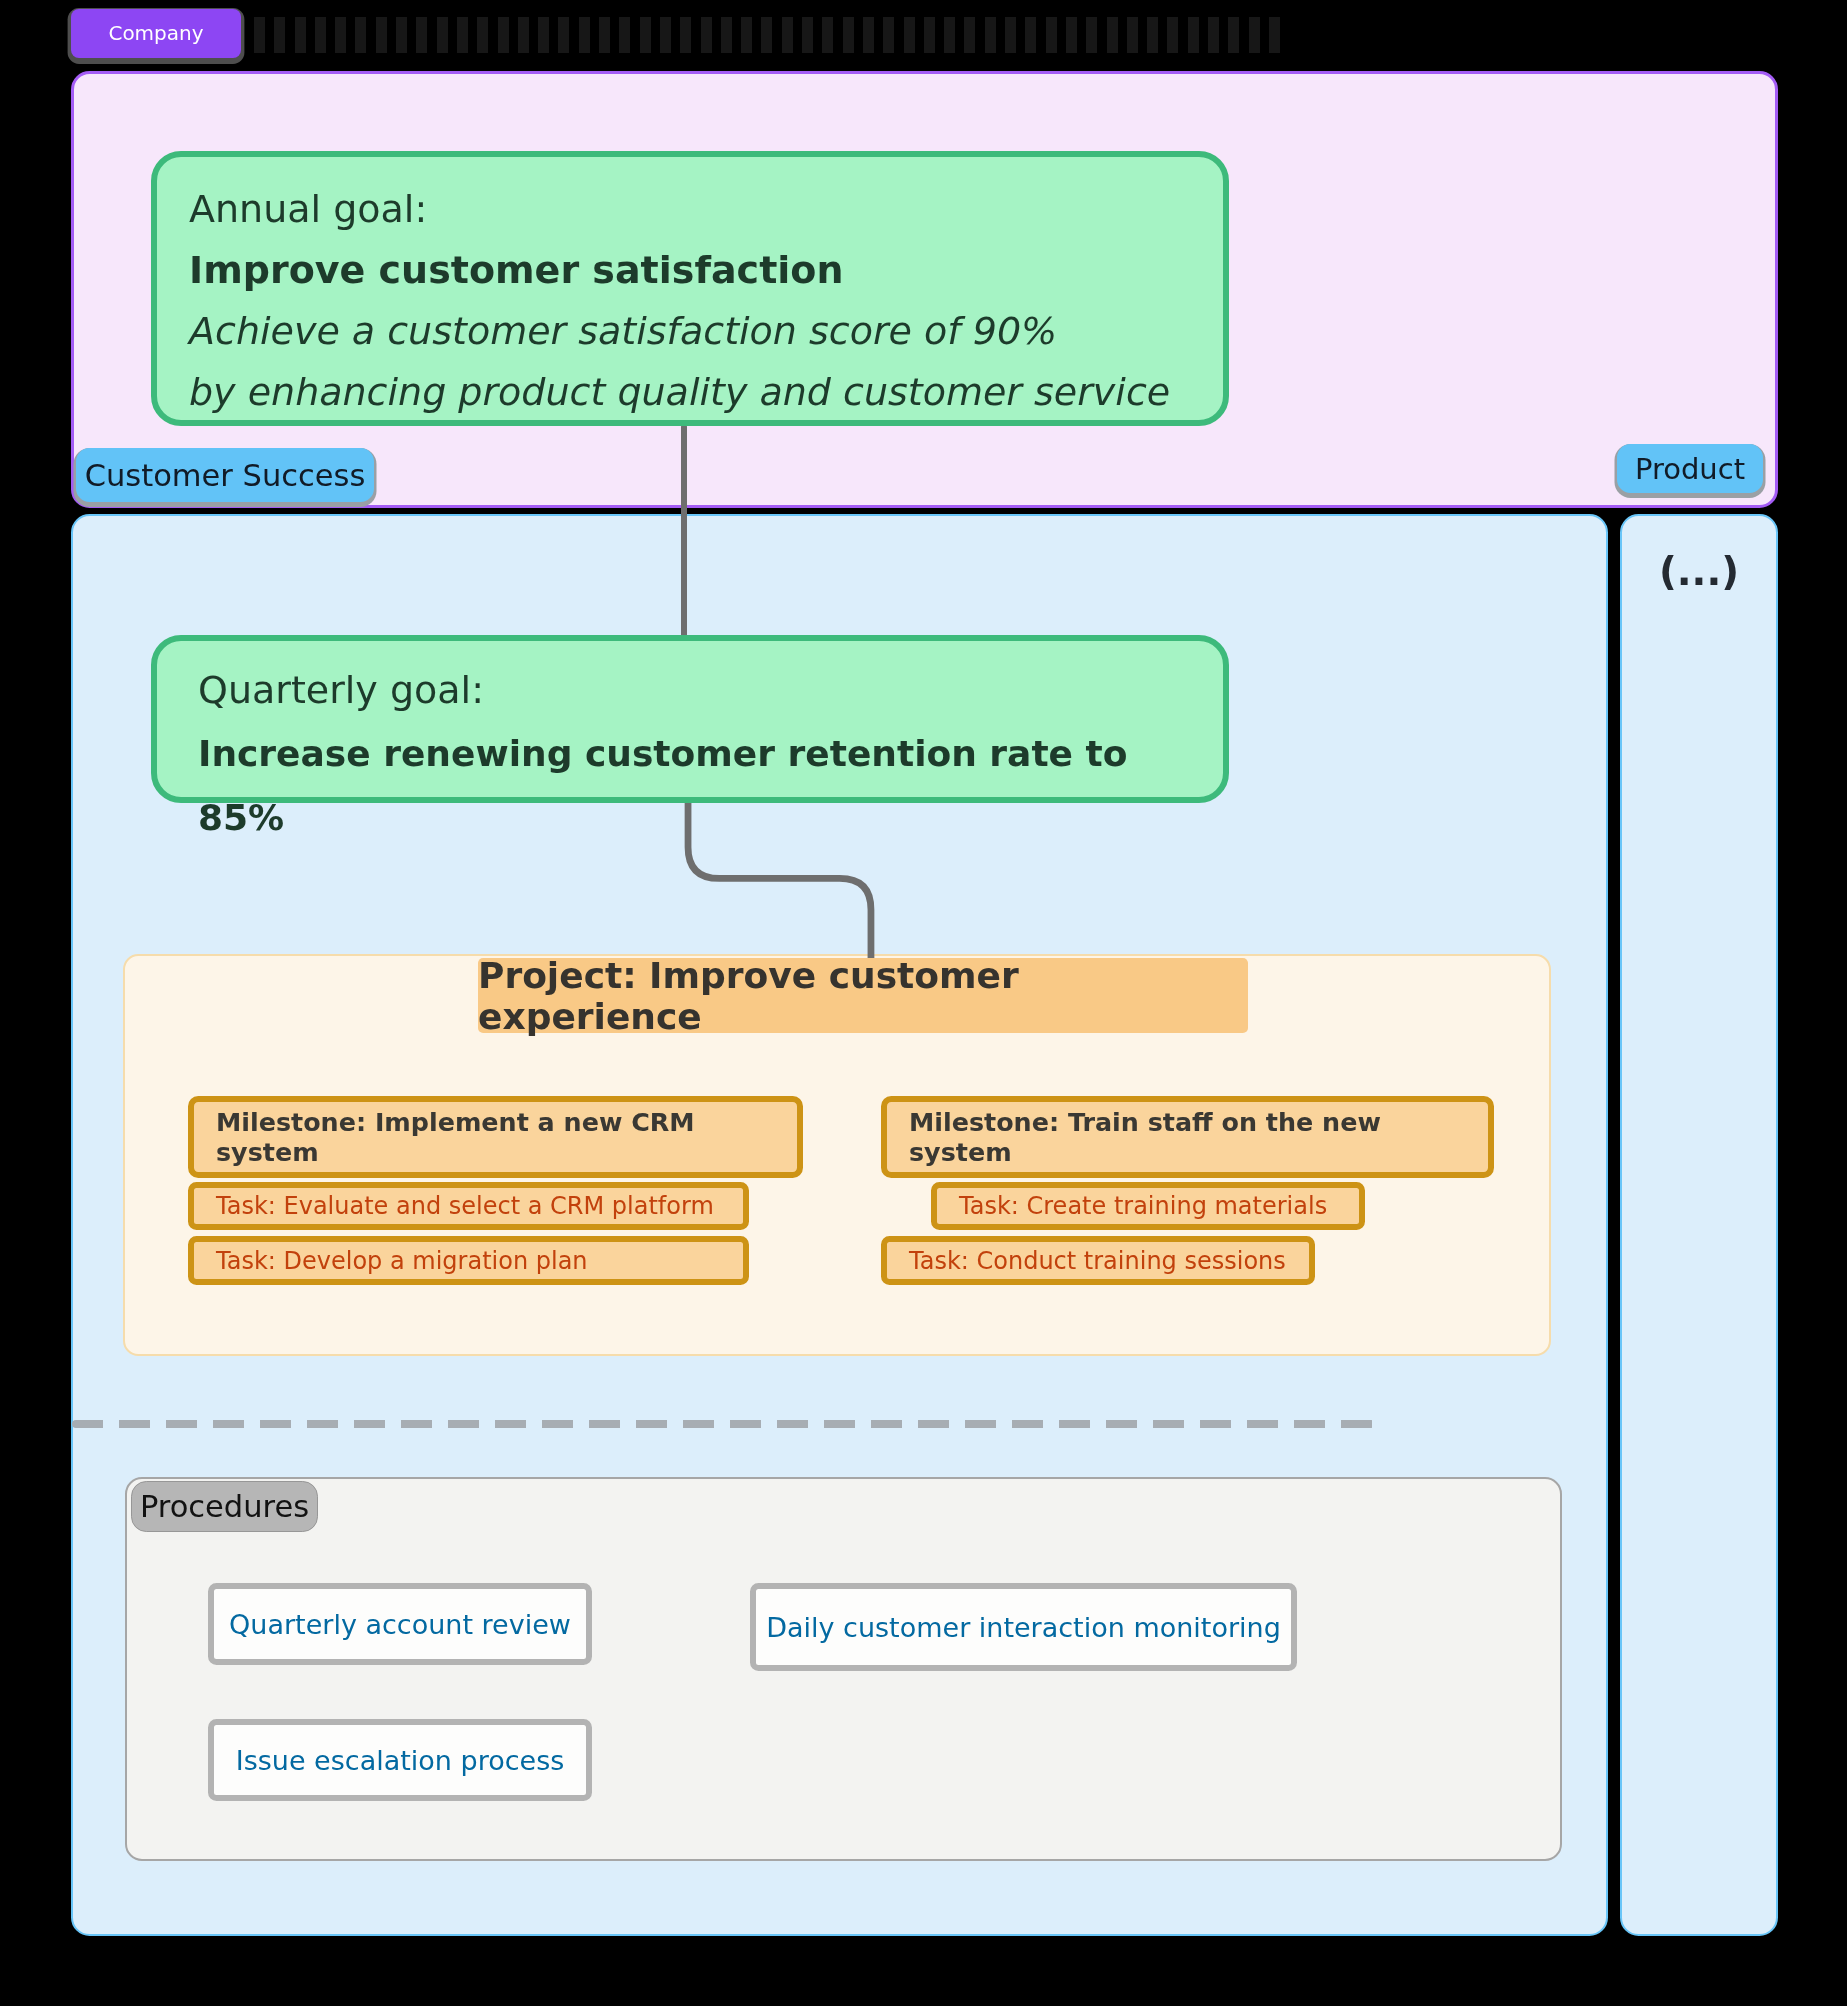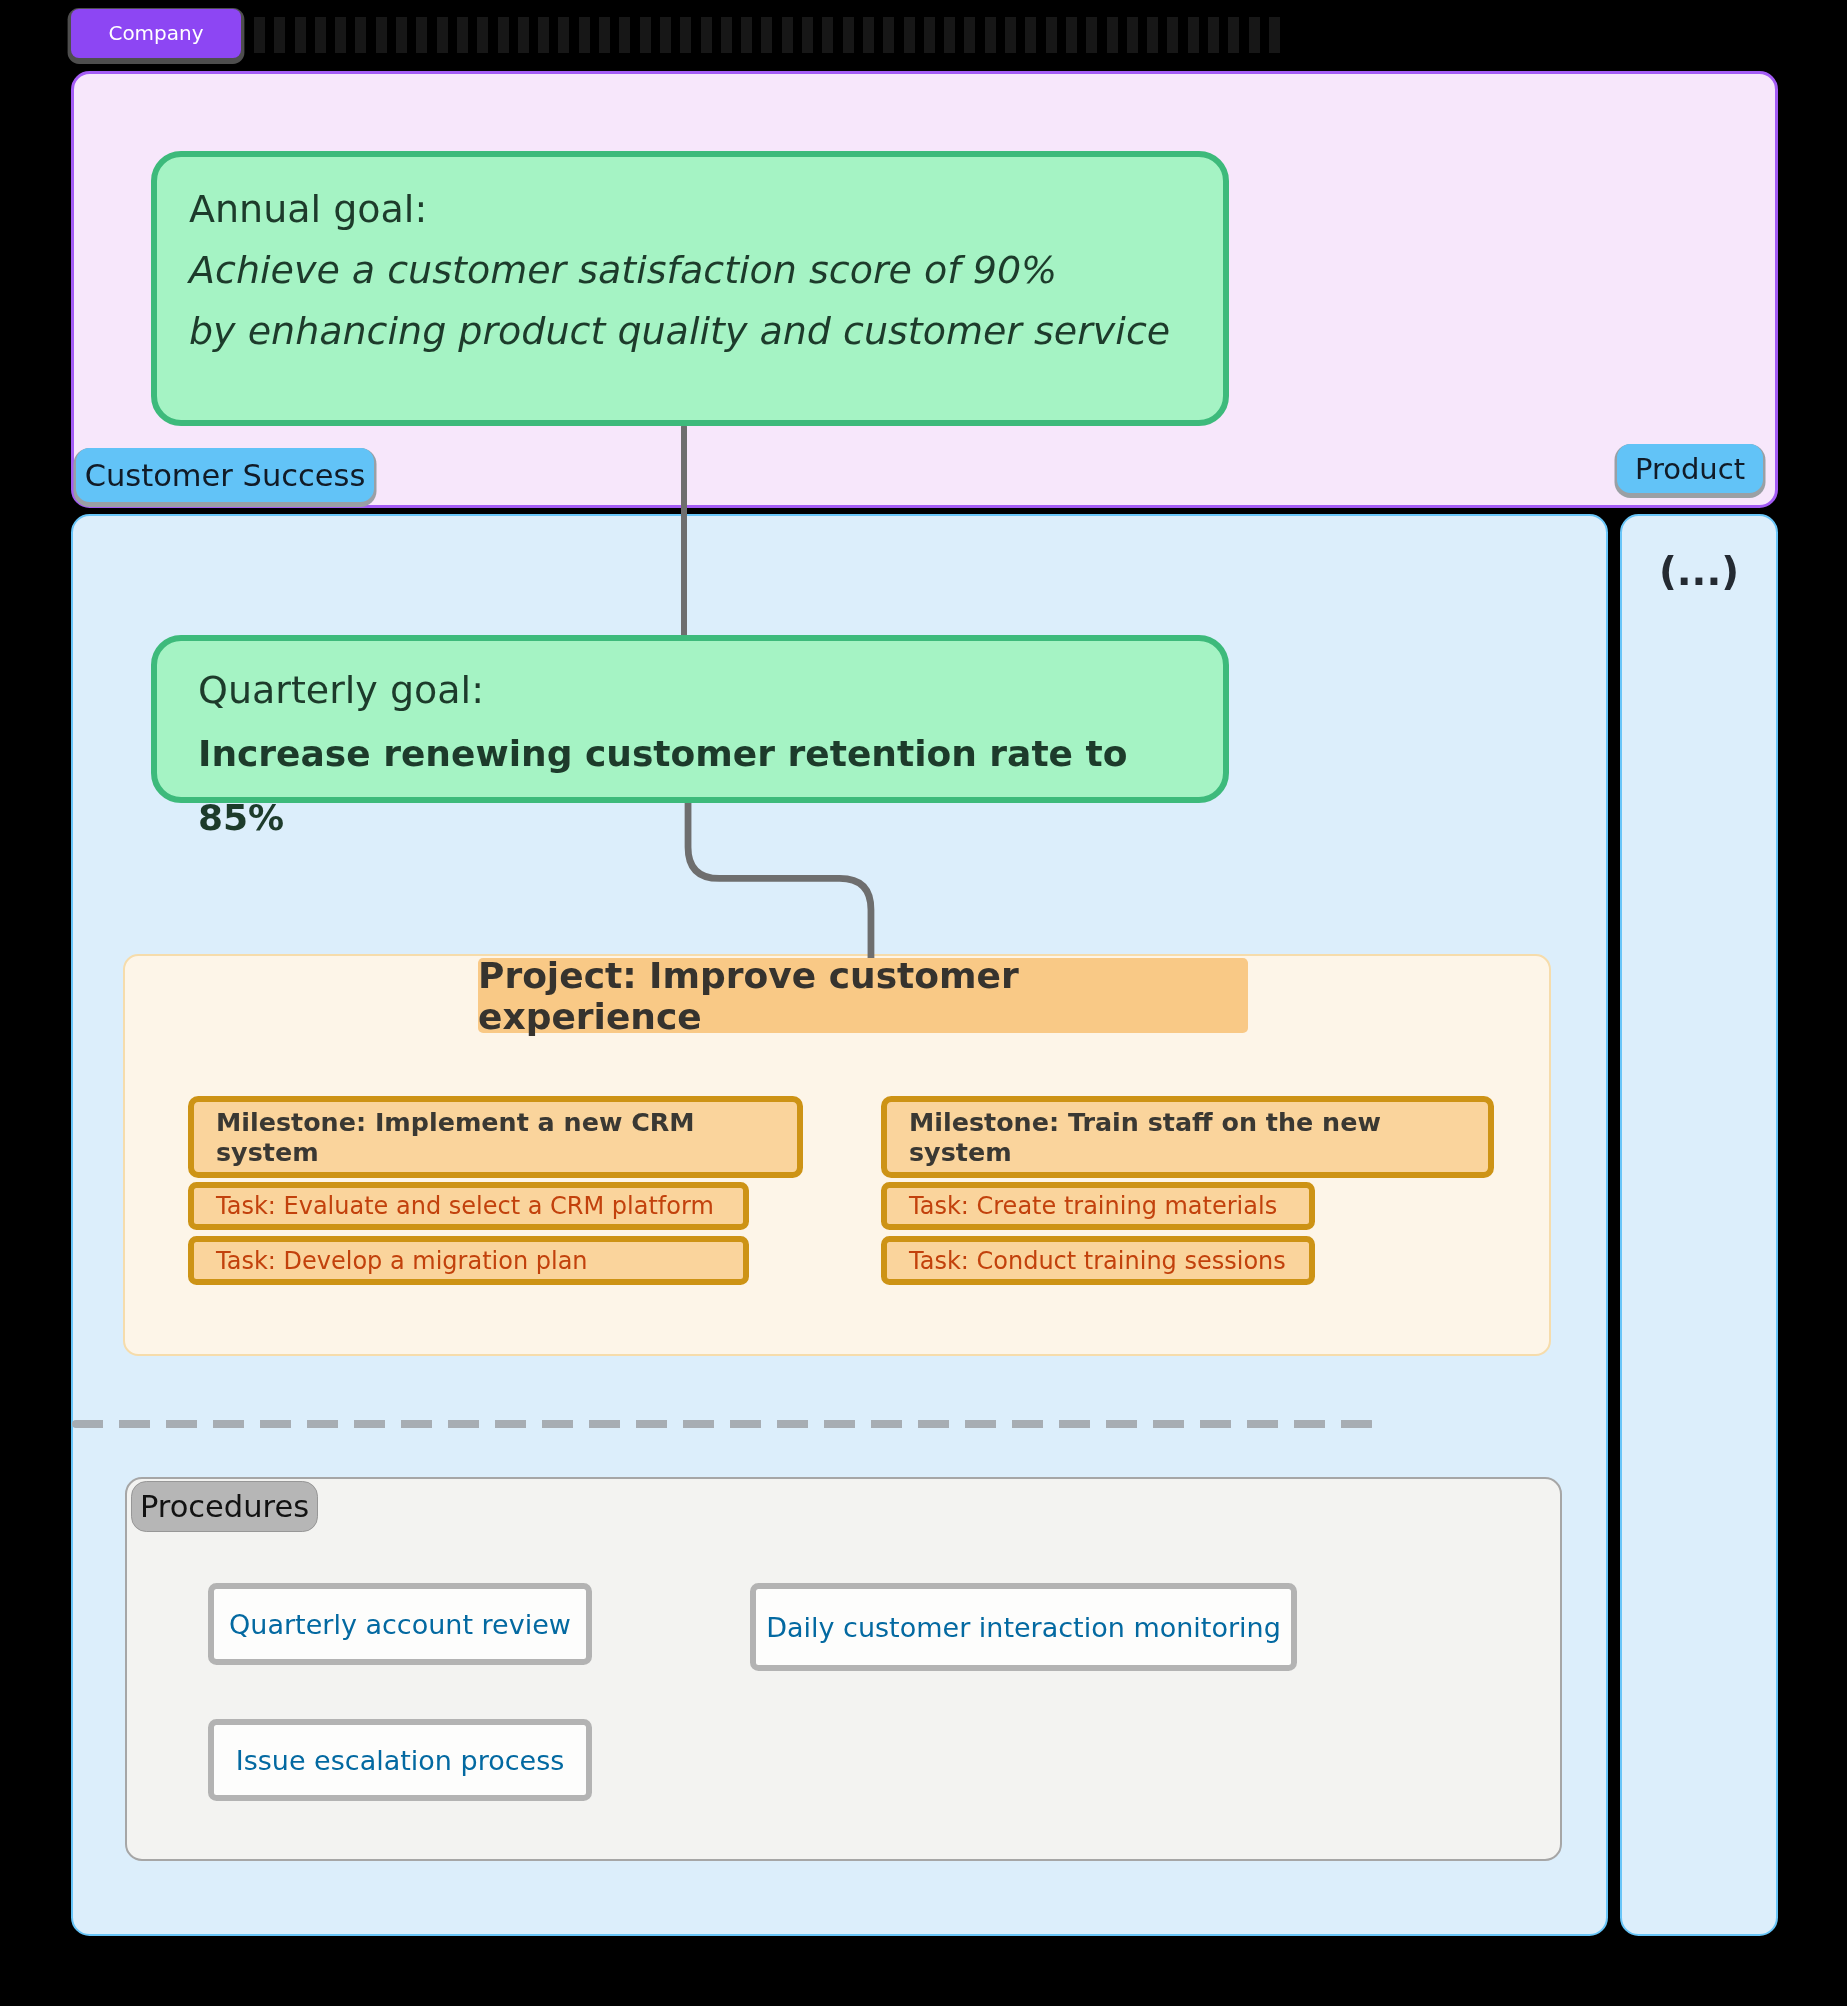--- a/index.html
+++ b/index.html
@@ -93,21 +93,21 @@
   }
   .ms-left{left:188px;top:1096px;width:615px;height:82px;}
   .ms-right{left:881px;top:1096px;width:613px;height:82px;}
   .task-card{
     background:var(--orange-box-fill);border:6px solid var(--orange-border);
     border-radius:8.5px;display:flex;align-items:center;
     padding-left:22px;font-size:24px;font-weight:400;color:#c2410c;z-index:3;
   }
   .task-l1{left:188px;top:1182px;width:561px;height:48px;}
   .task-l2{left:188px;top:1236px;width:561px;height:49px;}
-  .task-r1{left:881px;top:1182px;width:434px;height:48px;}
+  .task-r1{left:931px;top:1182px;width:434px;height:48px;}
   .task-r2{left:881px;top:1236px;width:434px;height:49px;}
 
   .dashed-divider{
     left:72px;top:1420px;width:1303px;height:7.6px;
     background:repeating-linear-gradient(90deg,var(--gray-dash) 0 31px,transparent 31px 47px);
     border-radius:4.2px;z-index:2;
   }
 
   .procedures-container{
     left:125px;top:1477px;width:1437px;height:384px;
@@ -134,20 +134,21 @@
 <div class="abs top-strip"></div>
 
 <div class="abs badge company-badge">
   <span>Company</span>
 </div>
 
 <div class="abs company-container"></div>
 
 <div class="abs goal-card annual-goal">
   <div class="line goal-label">Annual goal:</div>
+  <div class="line goal-title">Improve customer satisfaction</div>
   <div class="line goal-desc">Achieve a customer satisfaction score of 90%</div>
   <div class="line goal-desc">by enhancing product quality and customer service</div>
 </div>
 
 <div class="abs conn-vert"></div>
 
 <div class="abs badge team-badge cs-badge">
   <span>Customer Success</span>
 </div>
 

